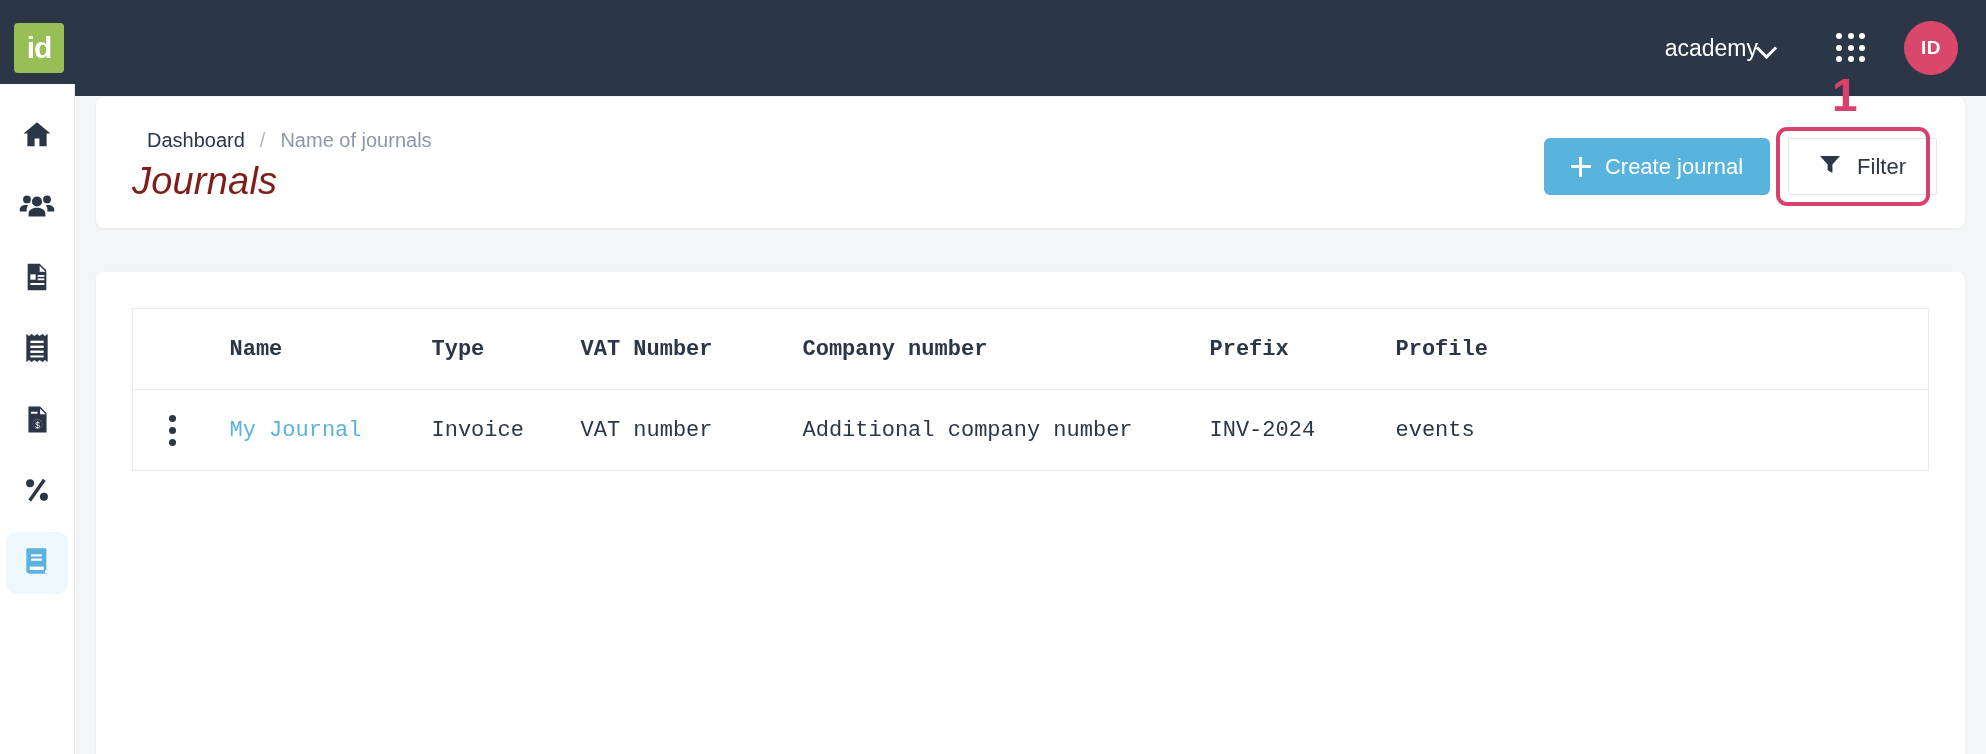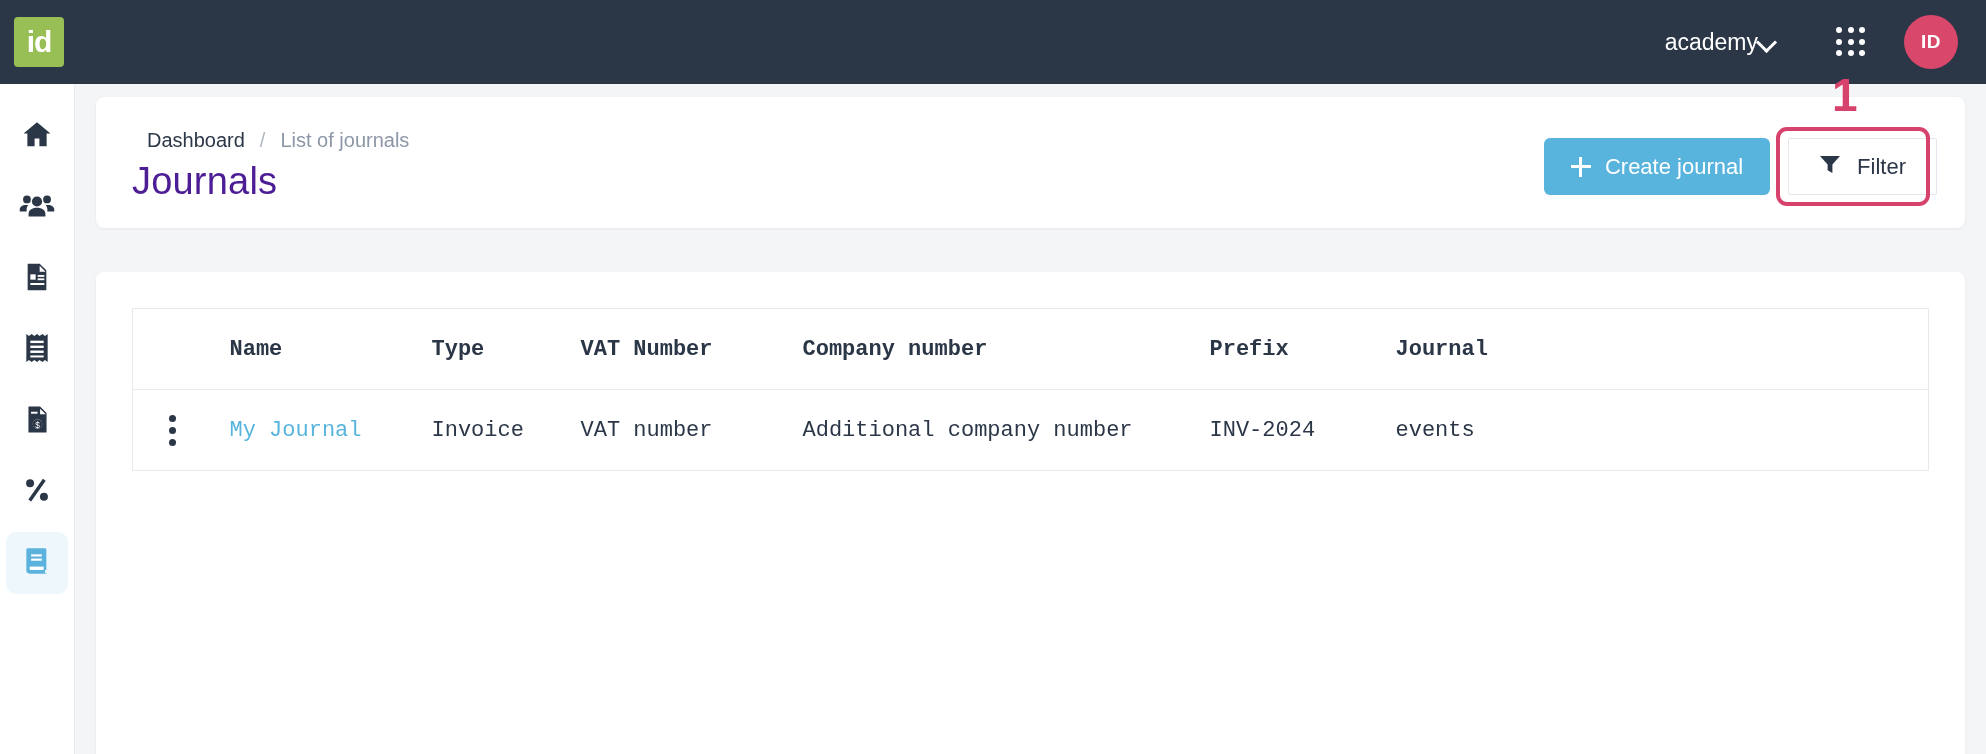--- a/index.html
+++ b/index.html
@@ -5,21 +5,21 @@
   * { box-sizing: border-box; margin: 0; padding: 0; }
   html, body {
     width: 1986px; height: 754px;
     background: #f4f5f7;
     font-family: "Liberation Sans", sans-serif;
     overflow: hidden;
   }
   
   .topbar {
     position: absolute; top: 0; left: 0;
-    width: 1986px; height: 84px;
+    width: 1986px; height: 96px;
     background: #2b3647;
     display: flex; align-items: center;
   }
   .logo {
     width: 50px; height: 50px;
     margin-left: 14px;
     background: #97bf55;
     border-radius: 4px;
     display: flex; align-items: center; justify-content: center;
     color: #ffffff; font-size: 30px; font-weight: bold;
@@ -84,21 +84,21 @@
     position: absolute; left: 21px; top: 13px;
     width: 1869px; height: 131px;
     padding: 32px 28px 0 36px;
   }
   .breadcrumb { display: flex; align-items: center; gap: 15px; font-size: 20px; }
   .crumb-home { color: #2b3647; margin-left: 15px; }
   .crumb-sep { color: #aeb6c4; }
   .crumb-cur { color: #8d97a8; }
   .page-title {
     margin-top: 8px;
-    font-size: 38px; font-weight: 300; color: #4c1d95; letter-spacing: .2px;
+    font-size: 38px; font-weight: 300; color: #7f1d1d; letter-spacing: .2px; font-style: italic;
   }
   .header-actions {
     position: absolute; right: 28px; top: 41px;
     display: flex; align-items: center; gap: 18px;
   }
   .btn-create {
     height: 57px; padding: 0 27px;
     background: #58b4dd; color: #ffffff;
     border: none; border-radius: 6px;
     font-size: 22px; font-family: inherit;
@@ -259,21 +259,21 @@
     </span>
   </div>
 </div>
 
 <div class="main">
 
   <div class="card card-header">
     <div class="breadcrumb">
       <span class="crumb-home">Dashboard</span>
       <span class="crumb-sep">/</span>
-      <span class="crumb-cur">List of journals</span>
+      <span class="crumb-cur">Name of journals</span>
     </div>
     <div class="page-title">Journals</div>
 
     <div class="header-actions">
       <button class="btn-create">
         <span class="plus"></span>
         <span>Create journal</span>
       </button>
       <div class="filter-wrap">
         <button class="btn-filter">
@@ -293,21 +293,21 @@
   <div class="card card-table">
     <table>
       <thead>
         <tr>
           <th class="col-kebab"></th>
           <th class="col-name">Name</th>
           <th class="col-type">Type</th>
           <th class="col-vat">VAT Number</th>
           <th class="col-company">Company number</th>
           <th class="col-prefix">Prefix</th>
-          <th class="col-profile">Journal</th>
+          <th class="col-profile">Profile</th>
         </tr>
       </thead>
       <tbody>
         <tr>
           <td class="col-kebab">
             <span class="kebab">
                 <i></i>
                 <i></i>
                 <i></i>
               </span>

